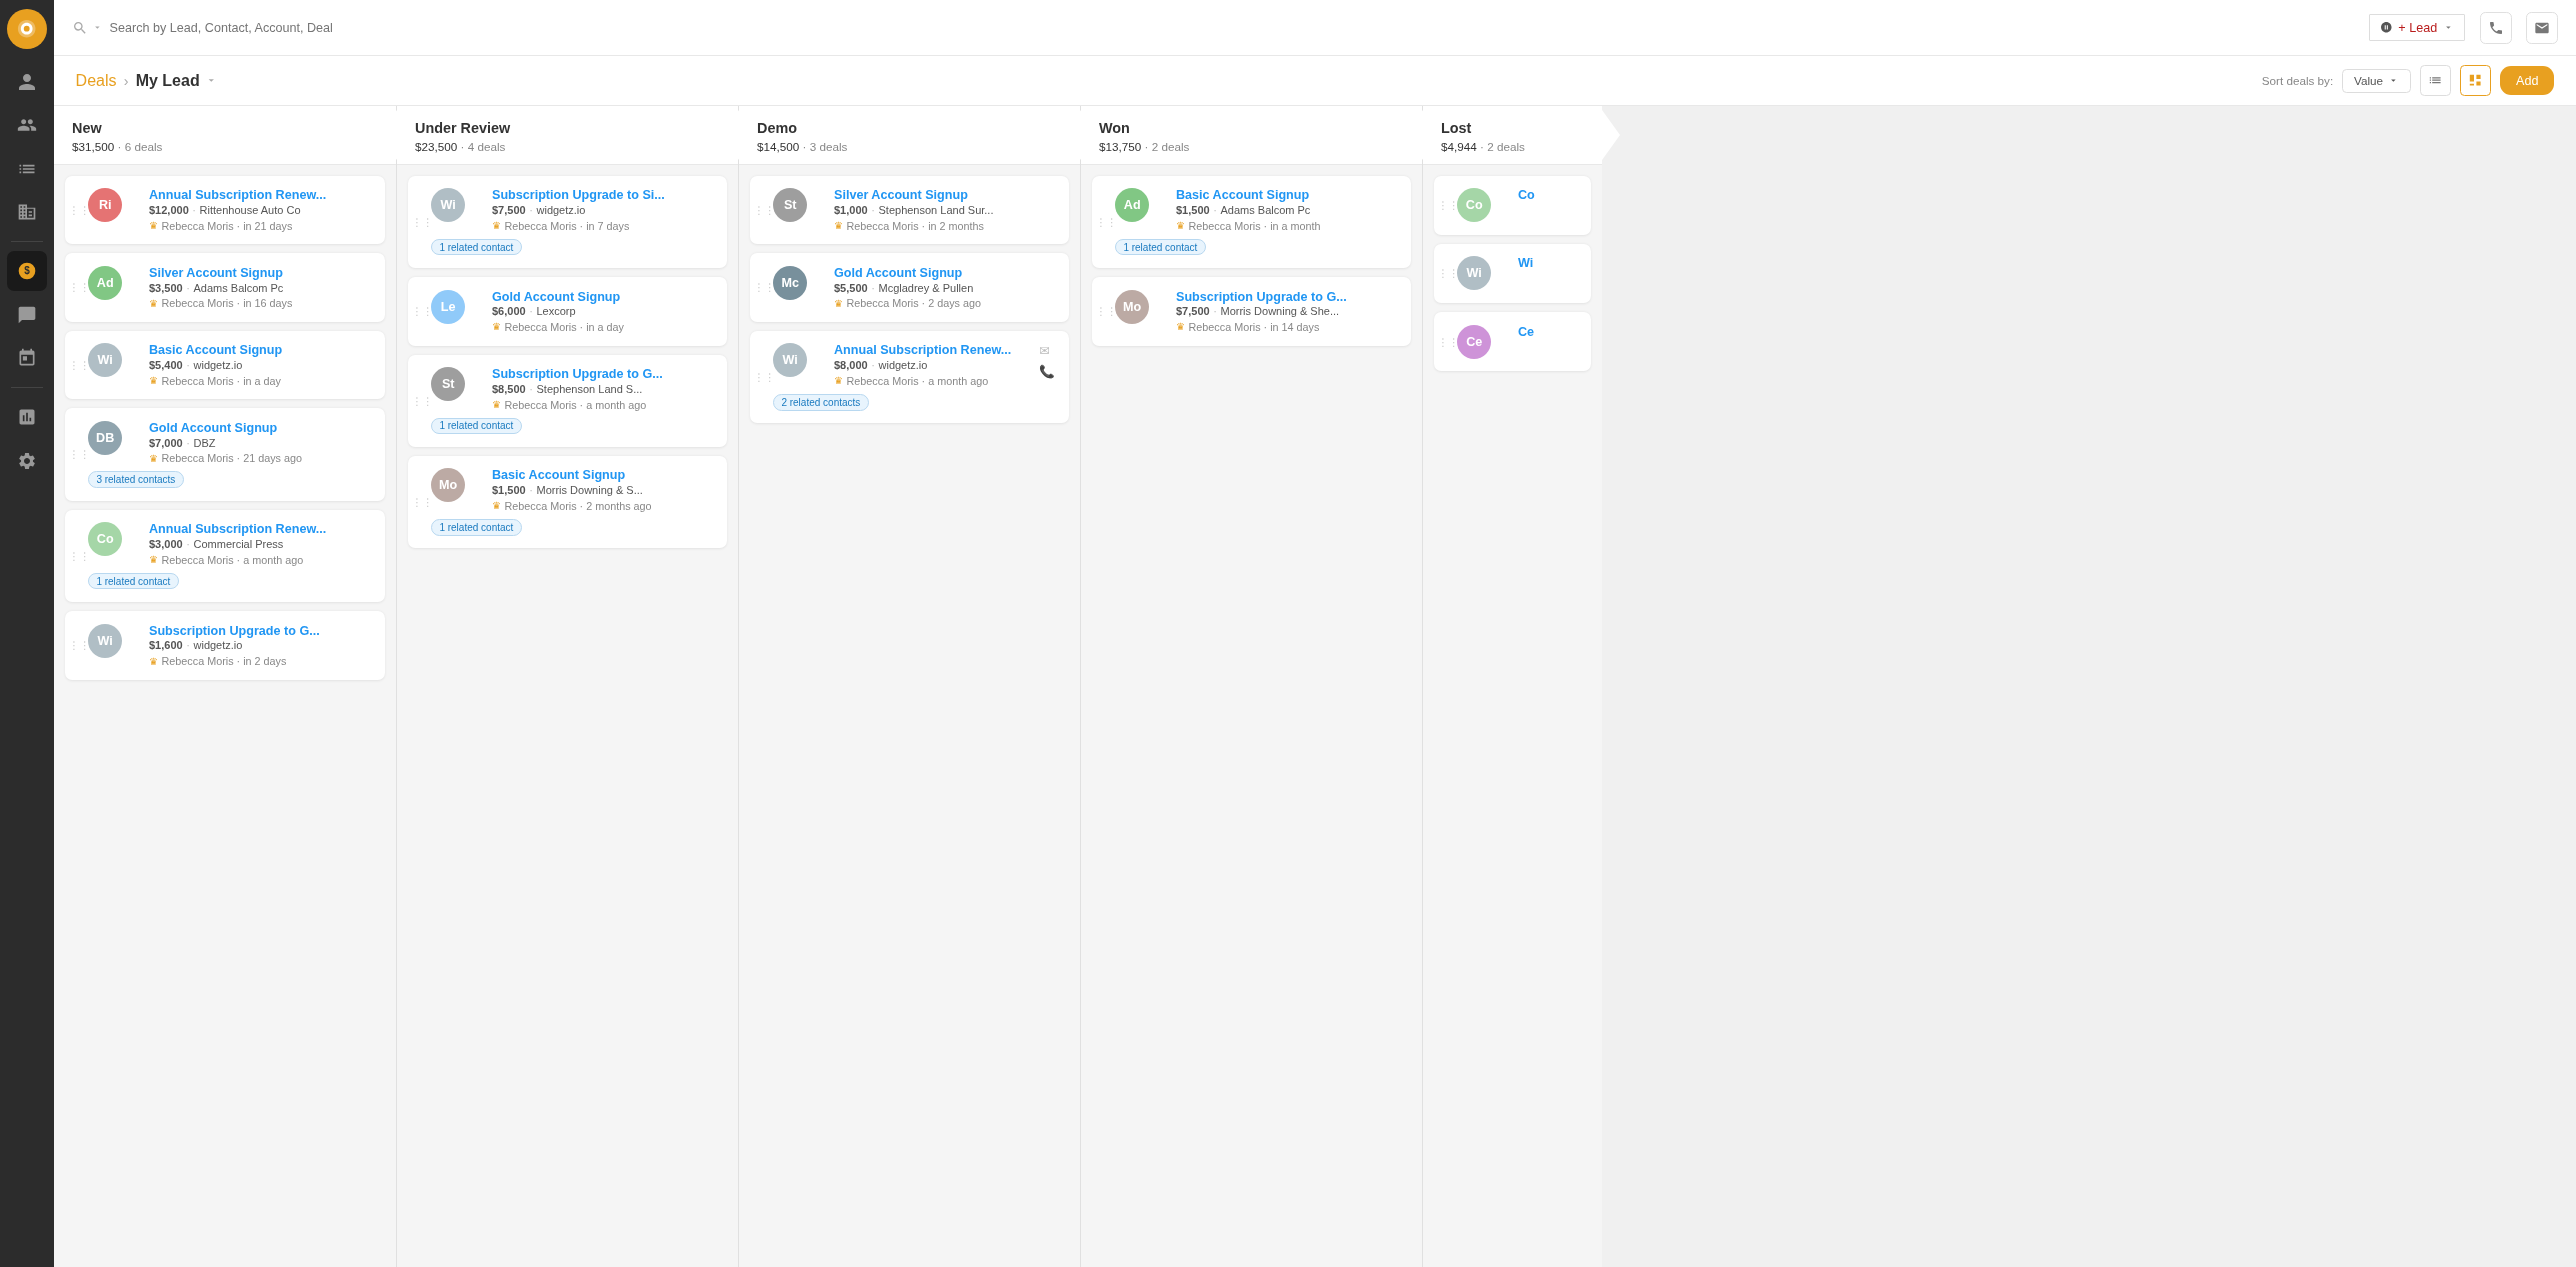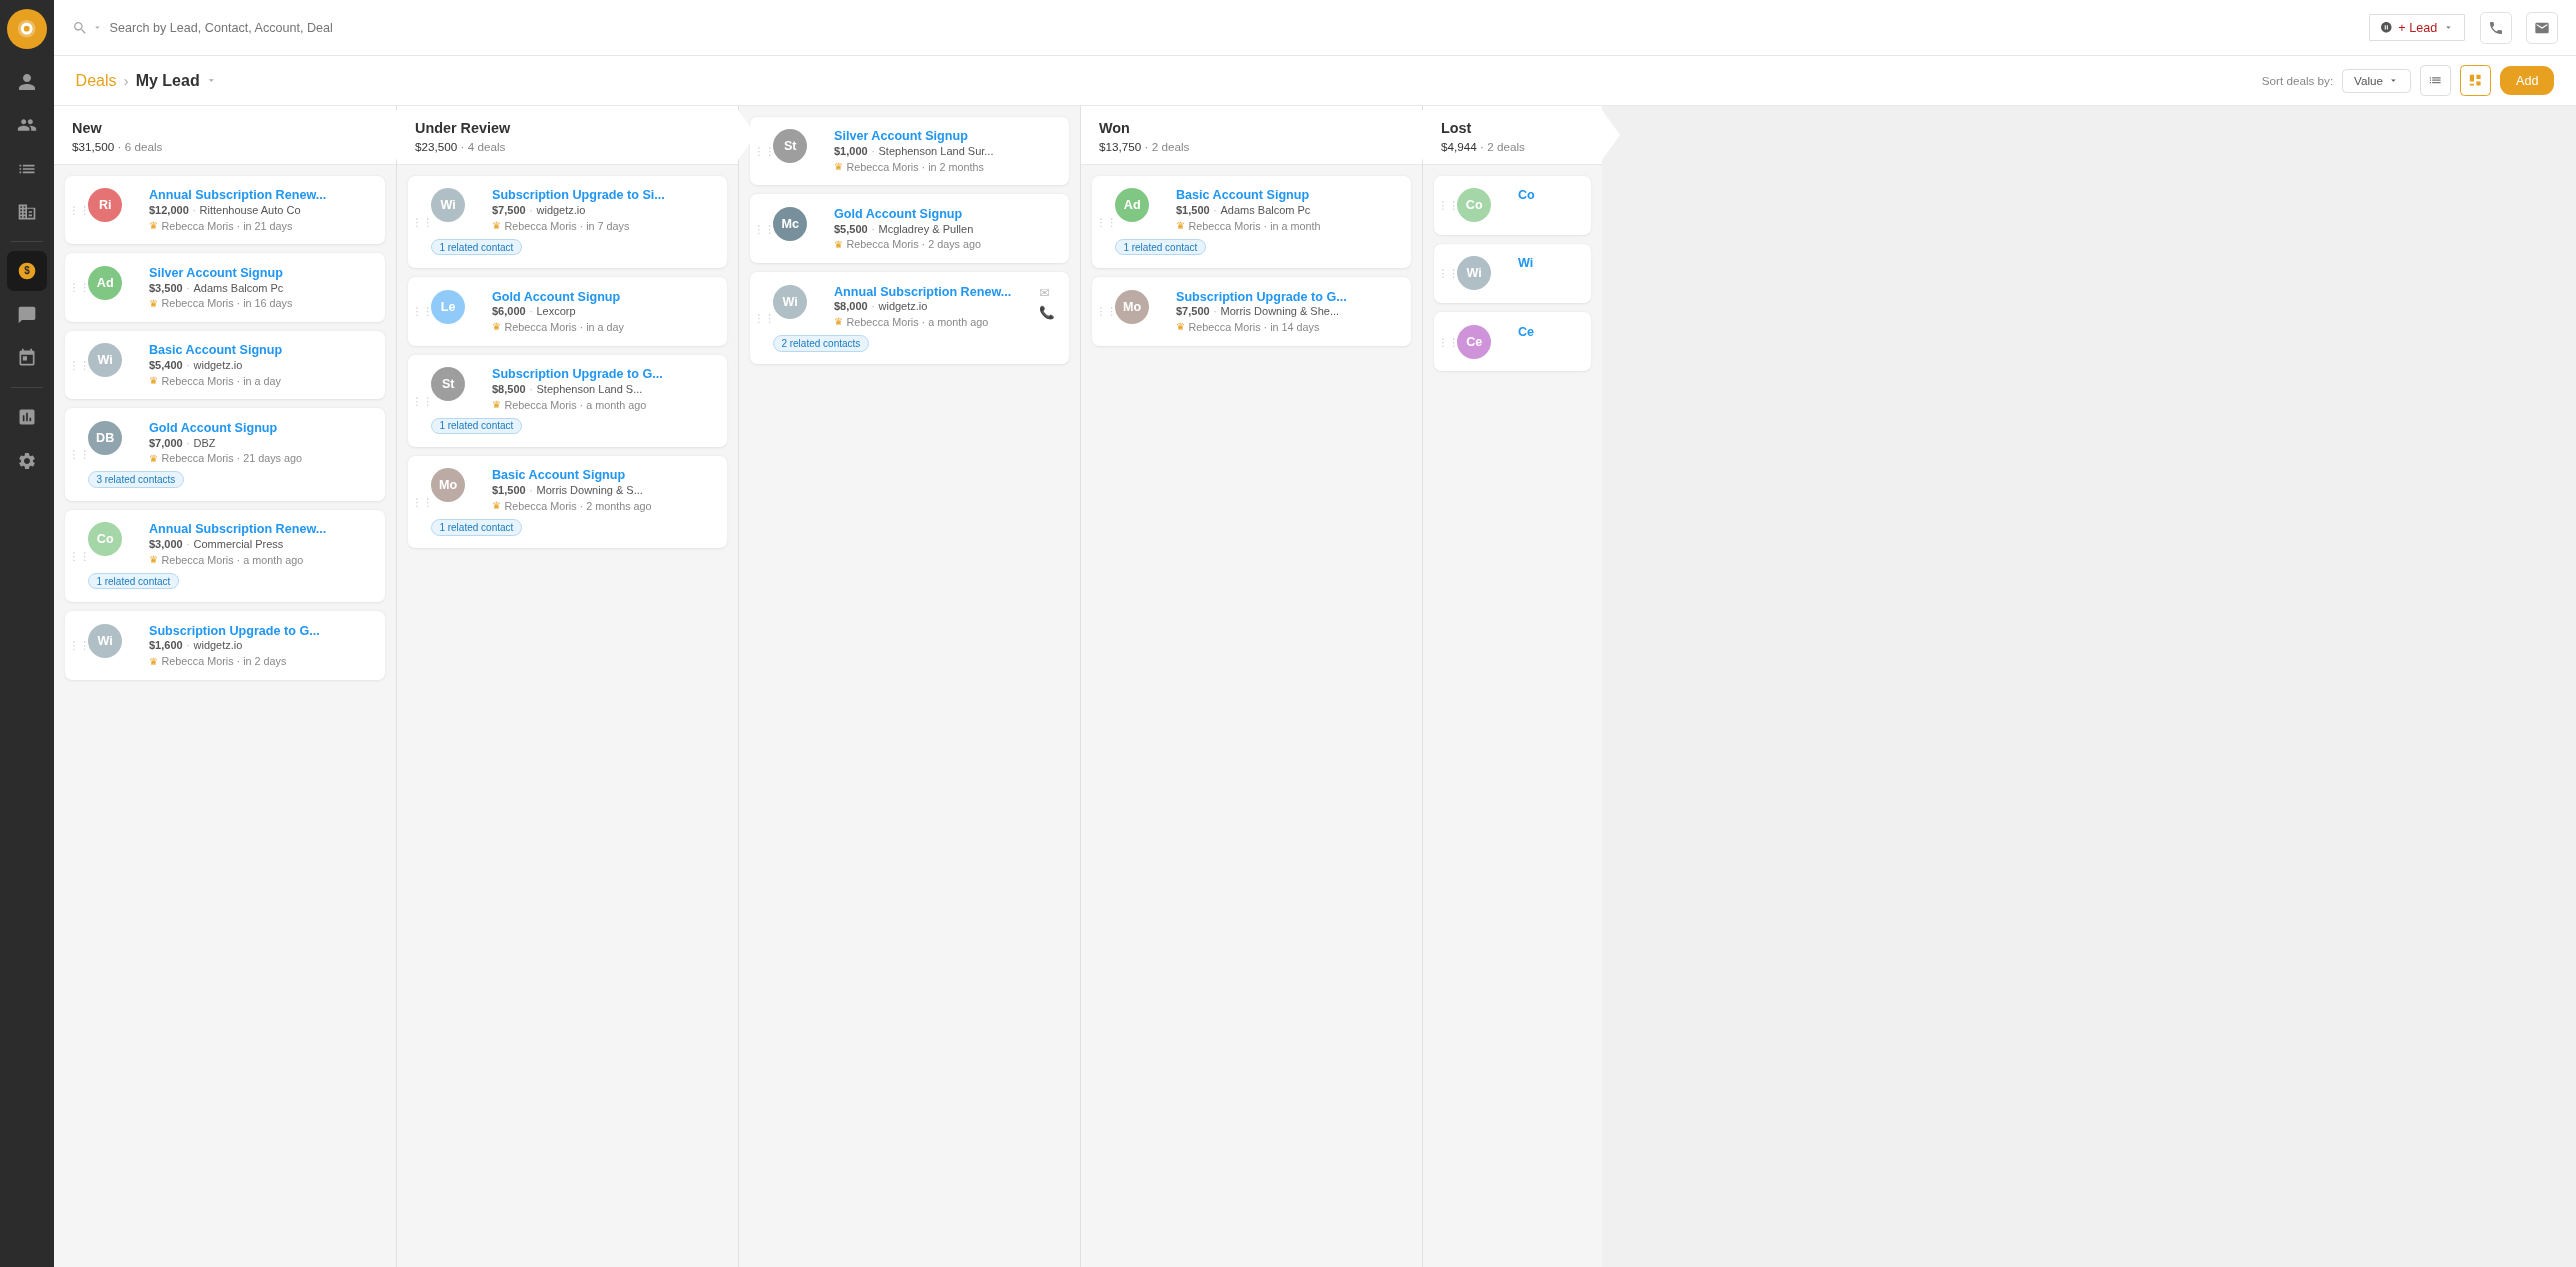--- a/index.html
+++ b/index.html
@@ -605,20 +605,26 @@
             </div>
           </div>
 
         </div>
         <div class="card-badge">1 related contact</div>
       </div>
     </div>
         </div>
       </div>
       <div class="kanban-column">
+        <div class="column-header">
+    <div class="col-title">Demo</div>
+    <div class="col-meta">
+      <span>$14,500</span> · 3 deals
+    </div>
+  </div>
         <div class="cards-scroll">
           <div class="deal-card">
       <span class="card-drag">⋮⋮</span>
       <div class="card-inner">
         <div class="card-top">
           <div class="avatar av-st">St</div>
           <div class="card-info">
             <div class="card-title">Silver Account Signup</div>
             <div class="card-amount">
               <span class="amt">$1,000</span><span class="dot">·</span>Stephenson Land Sur...

